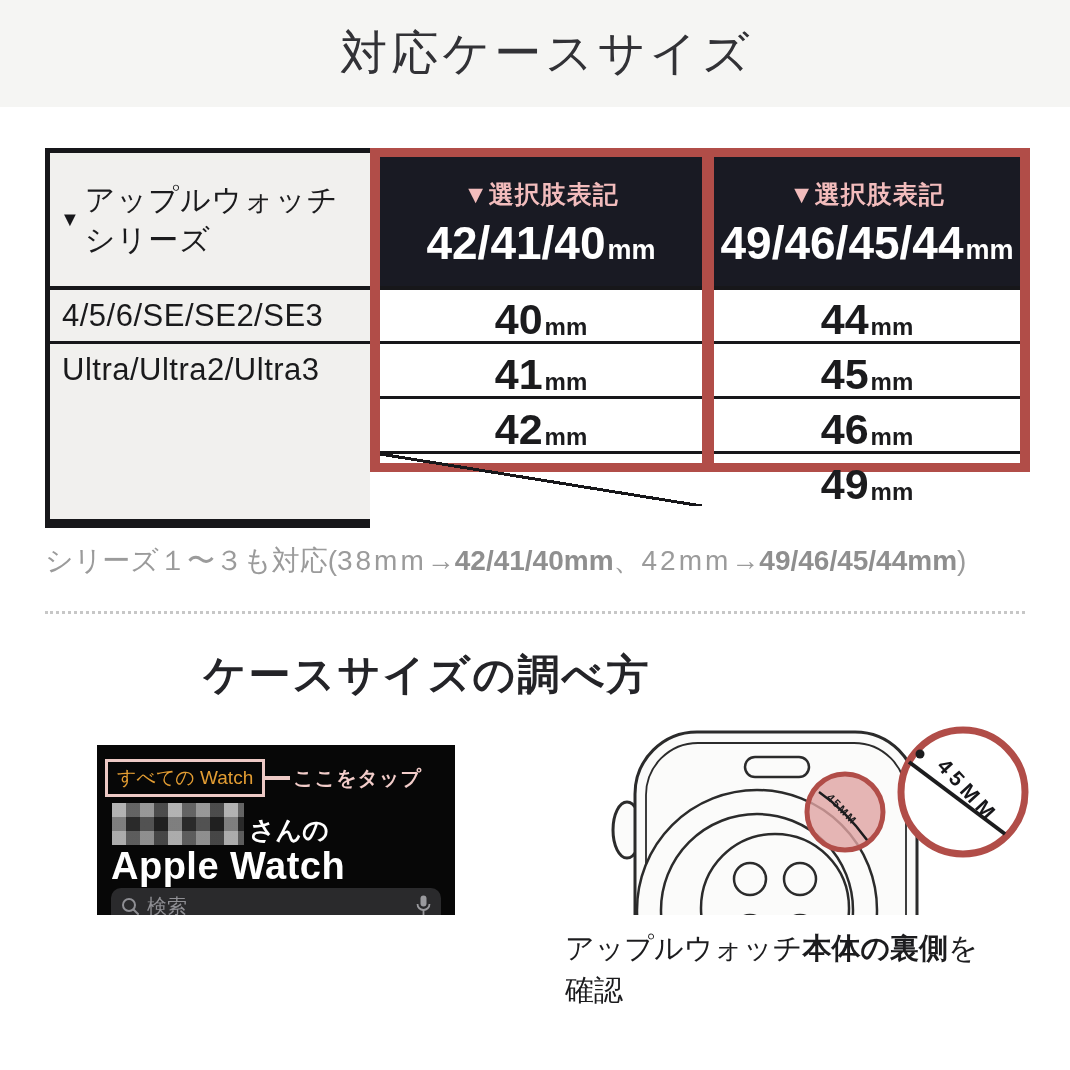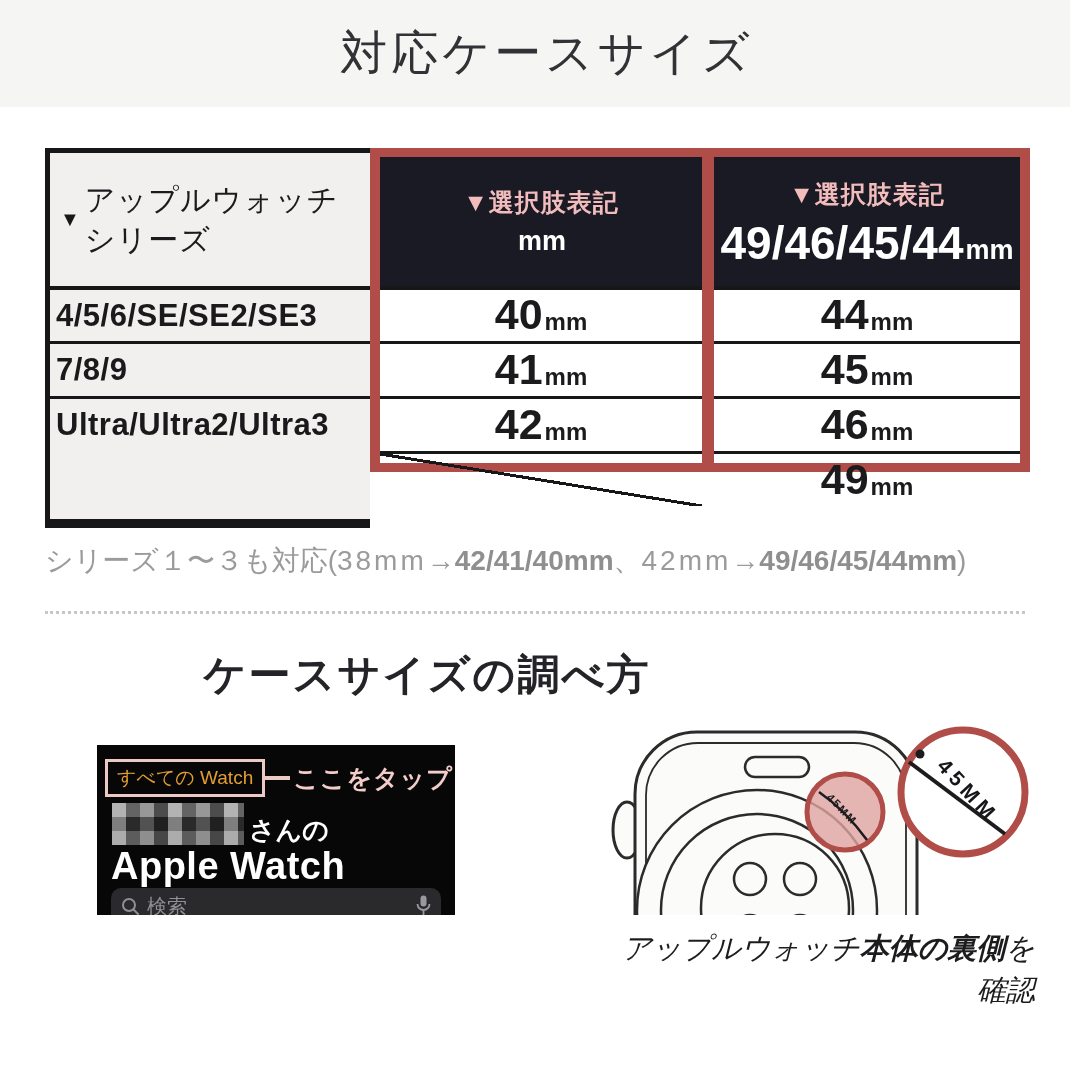--- a/index.html
+++ b/index.html
@@ -12,35 +12,35 @@
   .banner-title{font-size:47px;font-weight:500;color:#323236;letter-spacing:4px;}
 
   
   .size-table{position:absolute;left:45px;top:148px;width:985px;height:380px;}
   .colA{position:absolute;left:0;top:0;width:325px;height:380px;box-sizing:border-box;
         background:#f1f0ee;border:5px solid #17171a;border-right:none;border-bottom-width:9px;}
   .colA-header{height:133px;display:flex;align-items:center;padding-left:10px;box-sizing:border-box;}
   .colA-marker{font-size:20px;color:#17171a;margin-right:5px;}
   .colA-lines{font-size:30px;font-weight:500;line-height:1.32;letter-spacing:1px;color:#1b1b1d;}
   .colA .row{height:55px;border-top:3px solid #17171a;display:flex;align-items:center;
-             padding-left:6px;box-sizing:border-box;font-size:31px;color:#1a1a1c;letter-spacing:.5px;font-weight:bold;}
+             padding-left:12px;box-sizing:border-box;font-size:31px;color:#1a1a1c;letter-spacing:.5px;}
   .colA .row.first{border-top-width:4px;}
 
   .redcol{position:absolute;top:0;height:324px;box-sizing:border-box;background:#ffffff;
           border:9px solid #b14d48;}
   .colB{left:325px;width:338px;border-left-width:10px;border-right-width:6px;}
   .colC{left:663px;width:322px;border-left-width:6px;border-right-width:10px;}
   .redcol-header{height:129px;background:#191a23;display:flex;flex-direction:column;
                  align-items:center;justify-content:center;gap:9px;}
   .option-label{color:#f2bcbc;font-size:25px;font-weight:700;letter-spacing:1px;}
   .size-line{display:flex;align-items:flex-end;color:#ffffff;font-weight:700;}
   .size-num{font-size:46px;line-height:1;}
   .size-mm{font-size:27px;line-height:1;margin:0 0 2px 2px;}
   .data-row{height:55px;border-top:3px solid #17171a;box-sizing:border-box;
-            display:flex;align-items:flex-end;justify-content:center;padding-bottom:5px;}
+            display:flex;align-items:flex-end;justify-content:center;}
   .data-row.first{border-top-width:4px;}
   .cell-num{font-size:43px;font-weight:700;line-height:1;color:#1b1b1d;}
   .cell-mm{font-size:24px;font-weight:700;line-height:1;margin:0 0 2px 2px;color:#1b1b1d;}
   .data-row.empty{padding:0;align-items:stretch;}
   .diag{width:100%;height:100%;
         background:linear-gradient(to top right,transparent calc(50% - 1.5px),
                    #17171a calc(50% - 1.5px),#17171a calc(50% + 1.5px),transparent calc(50% + 1.5px));}
 
   
   .note{position:absolute;left:45px;top:542px;width:1000px;font-size:28px;color:#9b9b9b;white-space:nowrap;}
@@ -48,42 +48,42 @@
   .note .sp{letter-spacing:3px;}
   .divider{position:absolute;left:45px;top:611px;width:980px;height:0;border-top:3px dotted #c7c7c7;}
   .section-title{position:absolute;left:0;top:647px;width:854px;text-align:center;
                  font-size:42px;font-weight:700;color:#242428;letter-spacing:2px;}
 
   
   .phone{position:absolute;left:97px;top:745px;width:358px;height:170px;background:#070707;overflow:hidden;}
   .tap-row{position:absolute;left:8px;top:14px;display:flex;align-items:center;}
   .badge{border:3px solid #edc9c5;color:#e39d33;font-size:19px;padding:3px 9px;white-space:nowrap;}
   .tap-line{width:25px;height:4px;background:#edc9c5;}
-  .tap-label{color:#f3cdca;font-size:25px;font-weight:700;margin-left:3px;letter-spacing:1px;white-space:nowrap;}
+  .tap-label{color:#f3cdca;font-size:20px;font-weight:700;margin-left:3px;letter-spacing:1px;white-space:nowrap;}
   .name-row{position:absolute;left:15px;top:58px;display:flex;align-items:flex-end;}
   .mosaic{width:132px;height:42px;background-color:#555;
     background-image:
       repeating-linear-gradient(90deg, rgba(255,255,255,.35) 0 14px, rgba(0,0,0,.28) 14px 28px,
                                 rgba(255,255,255,.12) 28px 42px, rgba(0,0,0,.45) 42px 56px),
       repeating-linear-gradient(0deg, rgba(150,150,150,.65) 0 14px, rgba(40,40,40,.6) 14px 28px,
                                 rgba(190,190,190,.5) 28px 42px);}
   .name-suffix{color:#fff;font-size:26px;font-weight:700;margin-left:5px;line-height:1.1;}
   .phone-title{position:absolute;left:14px;top:100px;color:#fff;font-size:38px;font-weight:700;letter-spacing:.5px;}
   .searchbar{position:absolute;left:14px;top:143px;width:330px;height:36px;background:#2a2a2c;
              border-radius:10px;display:flex;align-items:center;padding:13px 10px;box-sizing:border-box;justify-content:flex-end;}
   .search-text{font-size:20px;color:#8f8f94;margin-left:7px;flex:1;text-align:left;}
 
   
   .watch-fig{position:absolute;left:575px;top:718px;width:460px;height:197px;overflow:hidden;}
 
   
   .caption-left{position:absolute;left:57px;top:922px;width:440px;text-align:center;
                 font-size:29px;color:#1c1c1e;line-height:1.45;}
-  .caption-right{position:absolute;left:565px;top:927px;width:470px;text-align:right;
-                 font-size:29px;color:#1c1c1e;line-height:1.45;font-style:italic;}
+  .caption-right{position:absolute;left:565px;top:927px;width:470px;text-align:left;
+                 font-size:29px;color:#1c1c1e;line-height:1.45;}
   .cap-b{font-weight:700;}
 </style>
 </head>
 <body>
 
 <div class="canvas">
 
   <div class="banner">
     <div class="banner-title">対応ケースサイズ</div>
   </div>
@@ -92,28 +92,28 @@
 
     <div class="colA">
       <div class="colA-header">
         <span class="colA-marker">▼</span>
         <span class="colA-lines">
           <span>アップルウォッチ</span><br>
           <span>シリーズ</span>
         </span>
       </div>
       <div class="row first">4/5/6/SE/SE2/SE3</div>
-      <div class="row">7/8/9</div>
       <div class="row">Ultra/Ultra2/Ultra3</div>
     </div>
 
     <div class="redcol colB">
       <div class="redcol-header">
         <div class="option-label">▼選択肢表記</div>
         <div class="size-line">
+          <span class="size-num">42/41/40</span>
           <span class="size-mm">mm</span>
         </div>
       </div>
       <div class="data-row first">
         <span class="cell-num">40</span>
         <span class="cell-mm">mm</span>
       </div>
       <div class="data-row">
         <span class="cell-num">41</span>
         <span class="cell-mm">mm</span>

